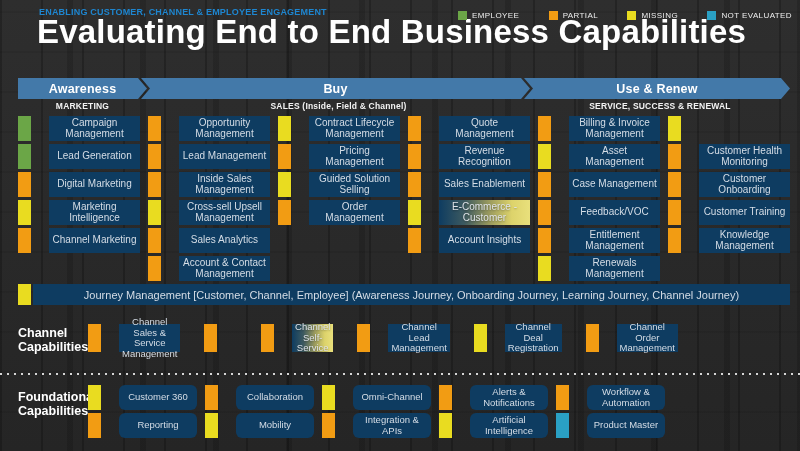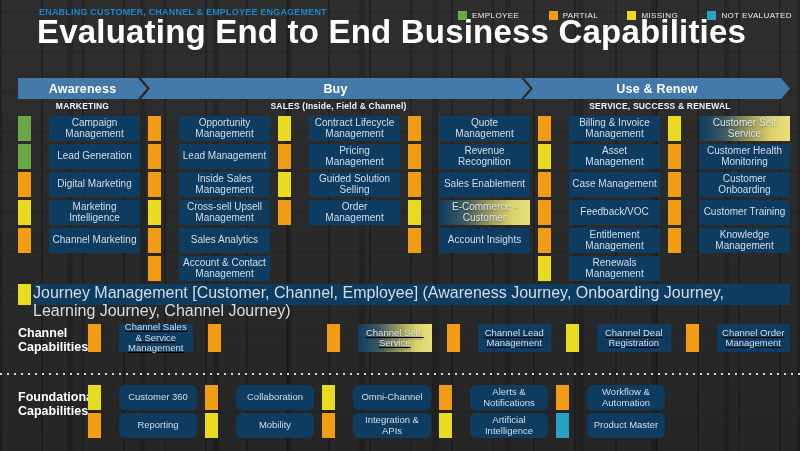--- a/index.html
+++ b/index.html
@@ -40,27 +40,27 @@
   .strip{width:13px;flex:none;}
   .cap-box{flex:1;margin-left:18px;background:var(--box-blue);color:#d5dde6;display:flex;
            align-items:center;justify-content:center;text-align:center;
            font-size:10px;line-height:10.5px;padding:1px 3px;}
   .cap-box.highlight{background:linear-gradient(90deg,var(--box-blue) 0%,#3d5a60 28%,
            #9a9a5e 55%,#ddd36b 80%,#e9e07c 100%);color:#dfe3e8;
            text-shadow:0 1px 2px rgba(0,0,0,.35);}
   .cap-label{display:block;}
   
   .journey{position:absolute;left:18px;top:284px;width:772px;height:21px;display:flex;}
-  .journey-box{flex:1;margin-left:2px;background:var(--box-blue);display:flex;
-               justify-content:center;color:#d5dde6;font-size:16px;}
+  .journey-box{flex:1;margin-left:2px;background:var(--box-blue);display:flex;align-items:center;
+               justify-content:center;color:#d5dde6;font-size:11px;}
   
   .section-label{position:absolute;color:#ffffff;font-weight:bold;font-size:12.5px;line-height:14px;}
   .channel-label{left:18px;top:326px;width:80px;}
   .foundational-label{left:18px;top:390px;width:92px;}
-  .channel-items{position:absolute;left:88px;top:324px;width:702px;display:flex;gap:15px;text-decoration:underline;}
+  .channel-items{position:absolute;left:88px;top:324px;width:590px;display:flex;gap:24px;}
   .channel-items .cap{flex:1;height:28px;}
   .channel-items .cap-box{font-size:9.5px;line-height:10.5px;}
   .dotted{position:absolute;left:0;top:373px;width:800px;height:2px;
           background:repeating-linear-gradient(90deg,#d6d6d6 0 2px,transparent 2px 7px);}
   .foundation-grid{position:absolute;left:88px;top:385px;width:577px;display:grid;
           grid-template-columns:repeat(5,1fr);column-gap:8px;row-gap:3px;}
   .foundation-grid .cap{height:25px;}
   .foundation-grid .cap-box{font-size:9.5px;line-height:10.5px;border-radius:6px;}
 </style>
 </head>
@@ -271,23 +271,20 @@
         <div class="cap">
           <span class="strip" style="background: rgb(233, 220, 32);"></span>
           <div class="cap-box">
             <span class="cap-label">Renewals Management</span>
           </div>
         </div>
       </div>
       <div class="col">
         <div class="cap">
           <span class="strip" style="background: rgb(233, 220, 32);"></span>
-          <div class="cap-box highlight">
-            <span class="cap-label">Customer Self Service</span>
-          </div>
         </div>
         <div class="cap">
           <span class="strip" style="background: rgb(242, 156, 19);"></span>
           <div class="cap-box">
             <span class="cap-label">Customer Health Monitoring</span>
           </div>
         </div>
         <div class="cap">
           <span class="strip" style="background: rgb(242, 156, 19);"></span>
           <div class="cap-box">

